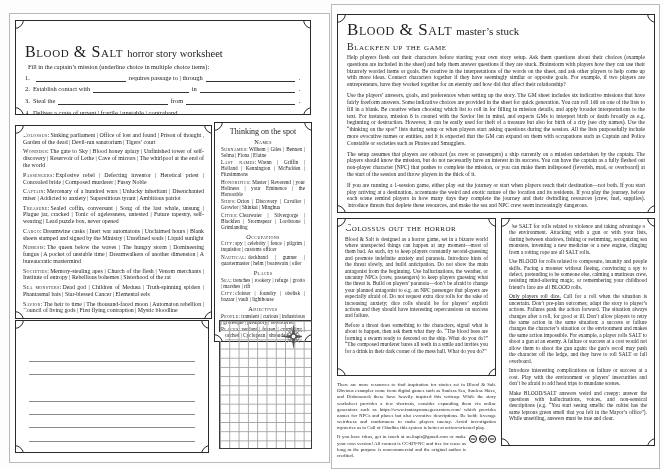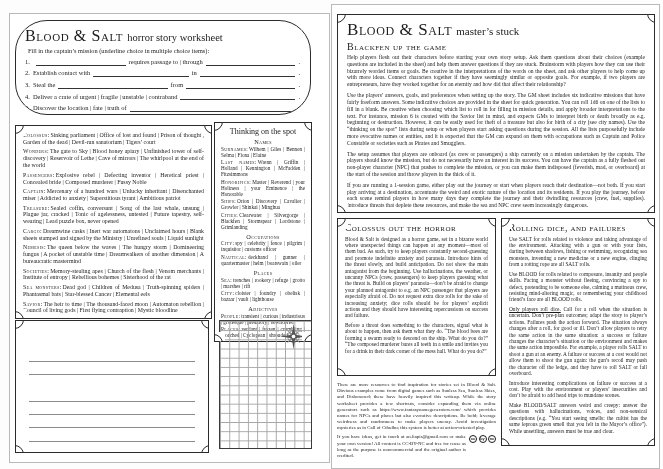--- a/index.html
+++ b/index.html
@@ -15,21 +15,21 @@
   .c::after { content:""; position:absolute; width:19px; height:19px; border:1.1px solid #2b2b2b; border-radius:50%; box-sizing:border-box; }
   .c1 { top:-1.5px; left:-1.5px; }  .c1::after { left:-10px; top:-10px; }
   .c2 { top:-1.5px; right:-1.5px; } .c2::after { right:-10px; top:-10px; }
   .c3 { bottom:-1.5px; left:-1.5px; }  .c3::after { left:-10px; bottom:-10px; }
   .c4 { bottom:-1.5px; right:-1.5px; } .c4::after { right:-10px; bottom:-10px; }
 
   .brand { font-variant:small-caps; letter-spacing:.6px; font-weight:normal; }
   .title-row { white-space:nowrap; }
 
   
-  .topbox { left:5px; top:6px; width:296px; height:95px; padding:6px 10px 5px 9px;border-radius:32px; }
+  .topbox { left:5px; top:6px; width:296px; height:95px; padding:22px 10px 5px 9px; }
   .topbox .brand { font-size:16px; }
   .topbox .brand-sub { font-size:10.5px; }
   .intro { font-size:6.3px; margin:2px 0 1px 3px; }
   .mline { display:flex; align-items:flex-end; gap:3px; font-size:6.5px; line-height:1.05; margin-top:4.6px; }
   .mline .mnum { flex:none; }
   .bl { flex:1; border-bottom:.9px solid #333; height:6px; min-width:10px; }
 
   .listsbox { left:5px; top:111px; width:197px; height:194px; padding:6px 7px 4px 7px; }
   .lentry { font-size:5.85px; line-height:1.17; text-align:justify; margin-bottom:2.8px; }
   .term { font-variant:small-caps; letter-spacing:.35px; padding-right:1px; }
@@ -282,21 +282,20 @@
         <p class="bpara">Blood &amp; Salt is designed as a horror game, set in a bizarre world where unexpected things can happen at any moment—most of them bad. As such, try to keep players constantly second-guessing and promote indefinite anxiety and paranoia. Introduce hints of the threat slowly, and build anticipation. Do not show the main antagonist from the beginning. Use hallucinations, the weather, or uncanny NPCs (crew, passengers) to keep players guessing what the threat is. Build on players’ paranoia—don’t be afraid to change your planned antagonist to e.g. an NPC passenger that players are especially afraid of. Do not request extra dice rolls for the sake of increasing anxiety; dice rolls should be for players’ explicit actions and they should have interesting repercussions on success and failure.</p>
           <p class="bpara">Before a threat does something to the characters, signal what is about to happen, then ask them what they do. “The blood bees are forming a swarm ready to descend on the ship. What do you do?” “The composed murderer bares all teeth in a smile and invites you for a drink in their dark corner of the mess hall. What do you do?”</p>
       </div>
     </div>
 
     <div class="fancy rollbox">
       <i class="c c1"></i>
         <i class="c c2"></i>
         <i class="c c3"></i>
         <i class="c c4"></i>
-      <div class="box-head">Rolling dice, and failures</div>
       <div>
         <p class="bpara"> <span>Use SALT for rolls related to violence and taking advantage of the environment. Attacking with a gun or with your fists, darting between shadows, fishing or swimming, recognizing sea monsters, inventing a new medicine or a new engine, clinging from a rotting rope are all SALT rolls.</span></p>
           <p class="bpara"> <span>Use BLOOD for rolls related to composure, insanity and people skills. Facing a monster without fleeing, convincing a spy to defect, pretending to be someone else, calming a mutinous crew, resisting mind-altering magic, or remembering your childhood friend’s face are all BLOOD rolls.</span></p>
           <p class="bpara"><span class="ul">Only players roll dice.</span> <span>Call for a roll when the situation is uncertain. Don’t pre-plan outcomes; adapt the story to player’s actions. Failures push the action forward. The situation always changes after a roll, for good or ill. Don’t allow players to retry the same action in the same situation: a success or failure changes the character’s situation or the environment and makes the same action impossible. For example, a player rolls SALT to shoot a gun at an enemy. A failure or success at a cost would not allow them to shoot the gun again: the gun’s recoil may push the character off the ledge, and they have to roll SALT or fall overboard.</span></p>
           <p class="bpara"> <span>Introduce interesting complications on failure or success at a cost. Play with the environment or players’ insecurities and don’t be afraid to add head trips to mundane scenes.</span></p>
           <p class="bpara"> <span>Make BLOOD/SALT answers weird and creepy: answer the questions with hallucinations, voices, and non-sensical descriptions (e.g. “You start seeing smells: the cultist has the same leprous green smell that you felt in the Mayor’s office”). While unsettling, answers must be true and clear.</span></p>
       </div>
     </div>
 
     <div class="fineprint">

